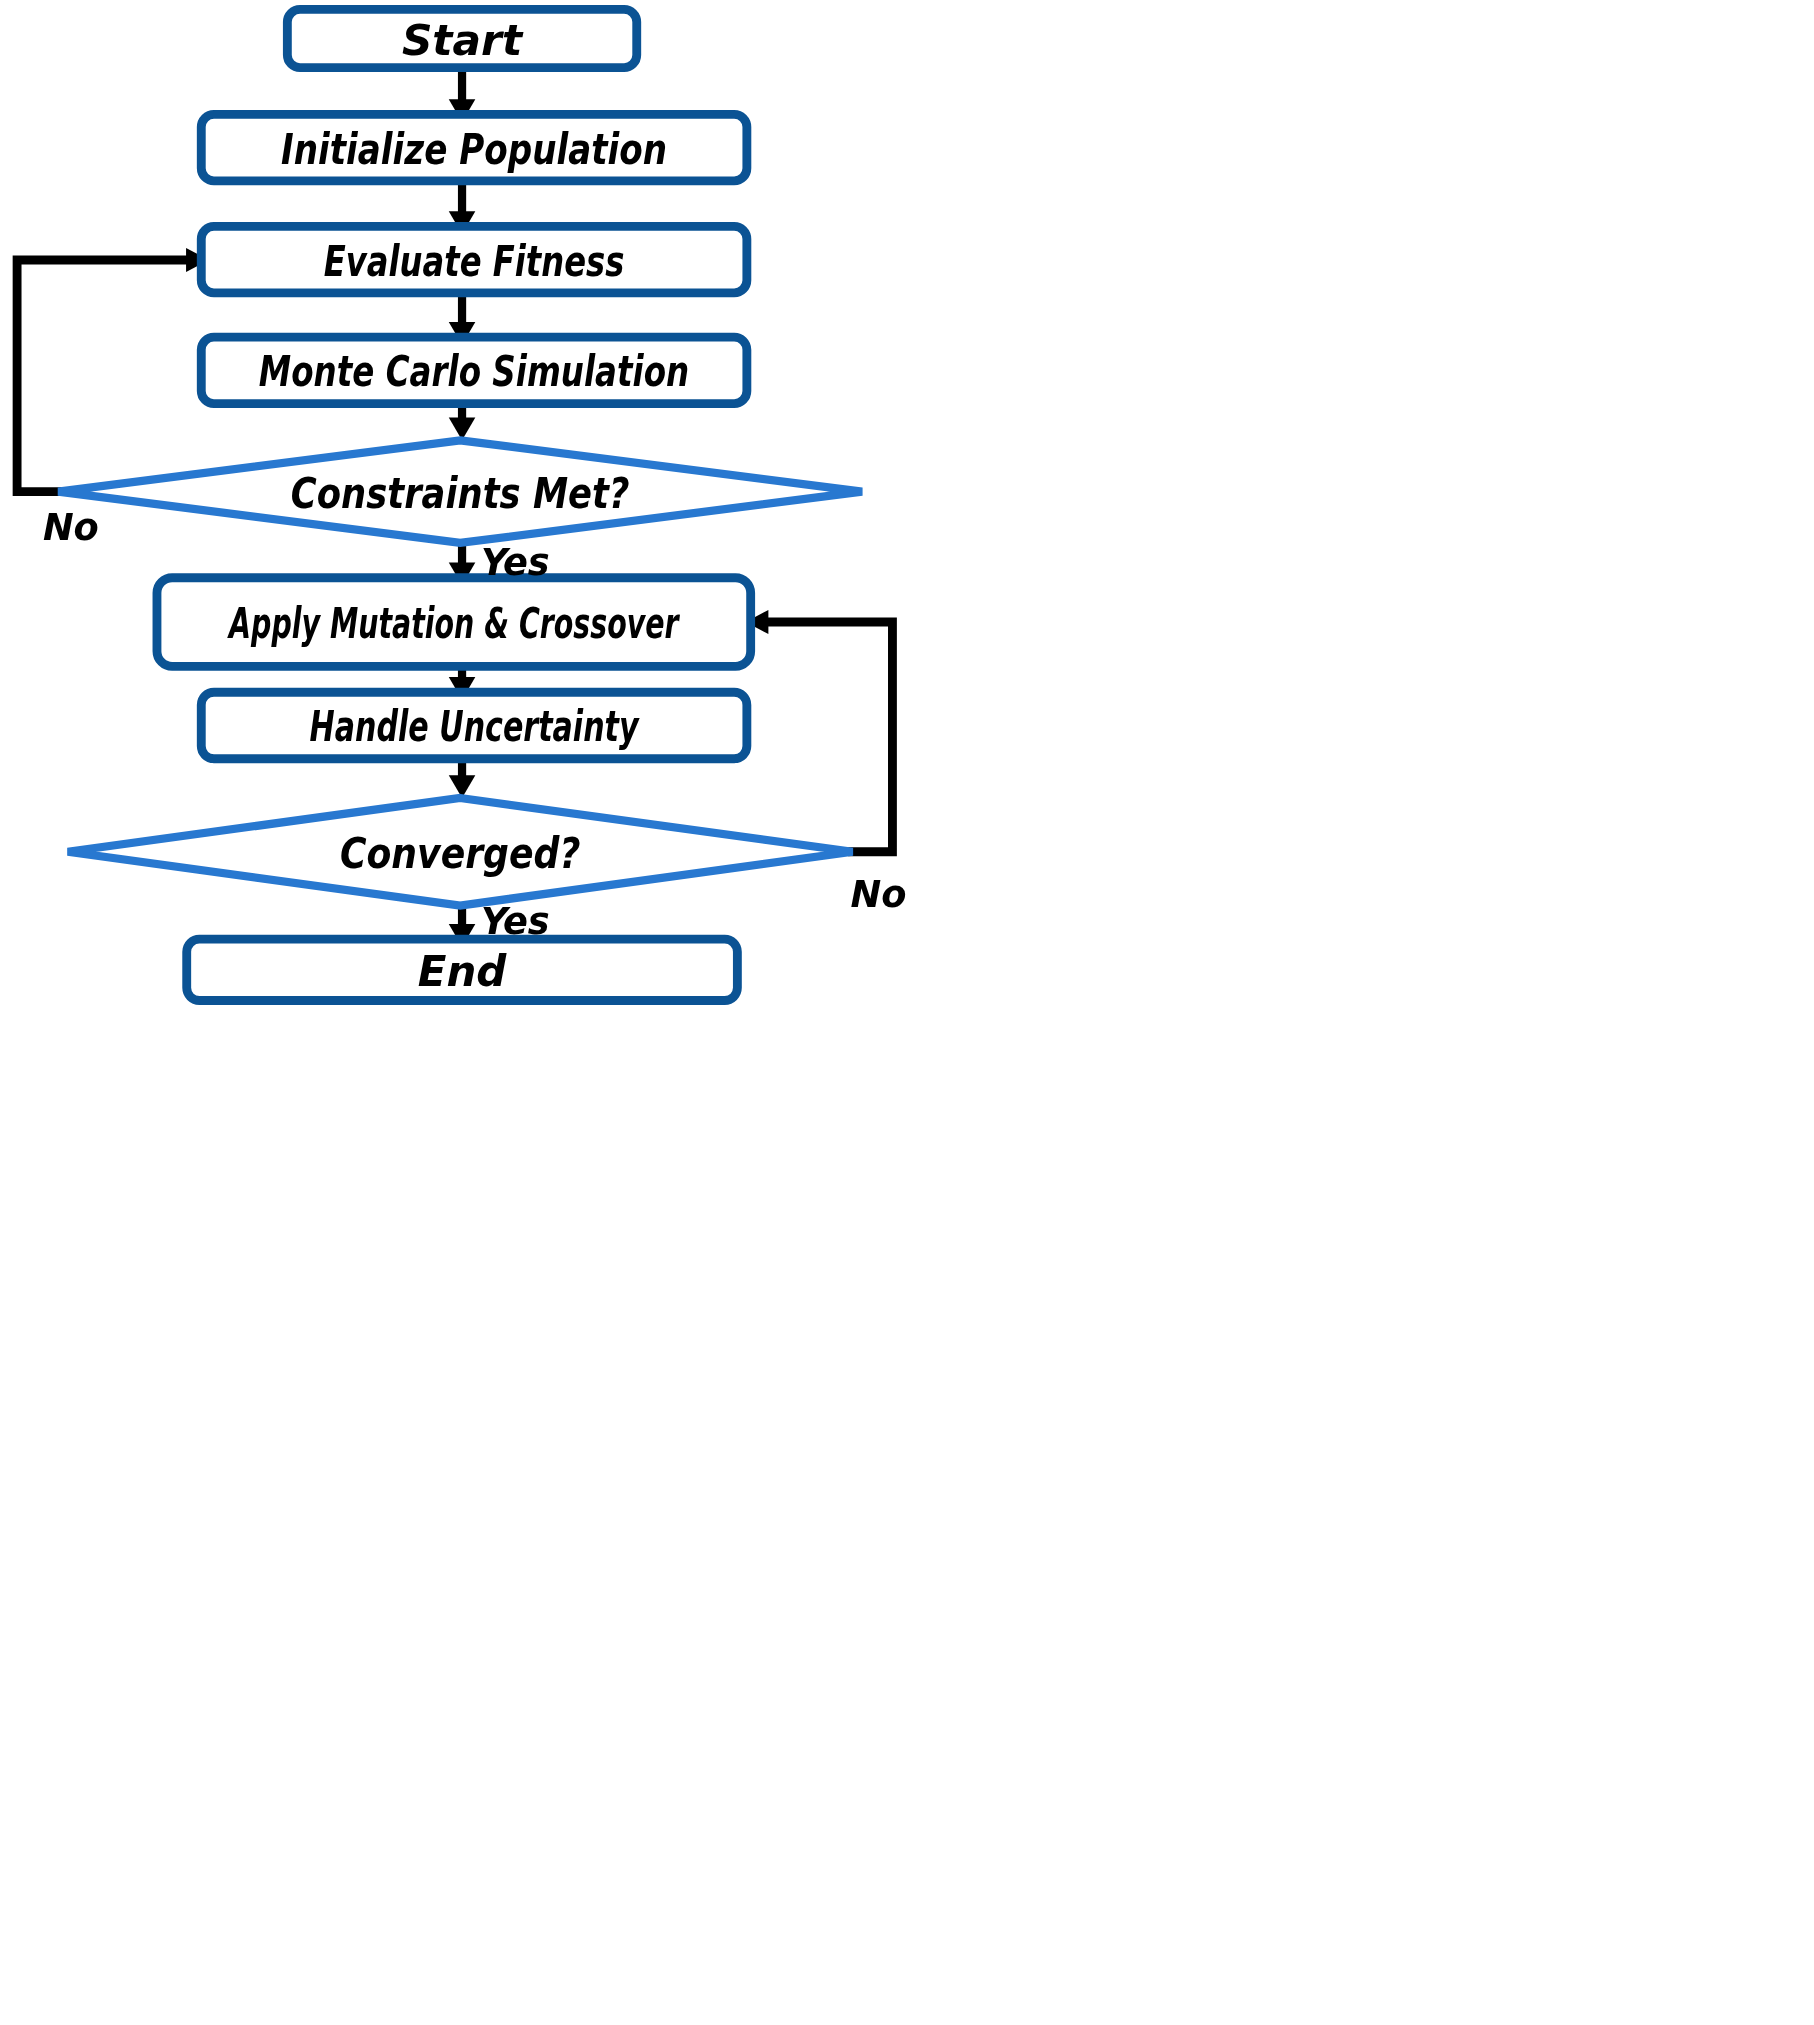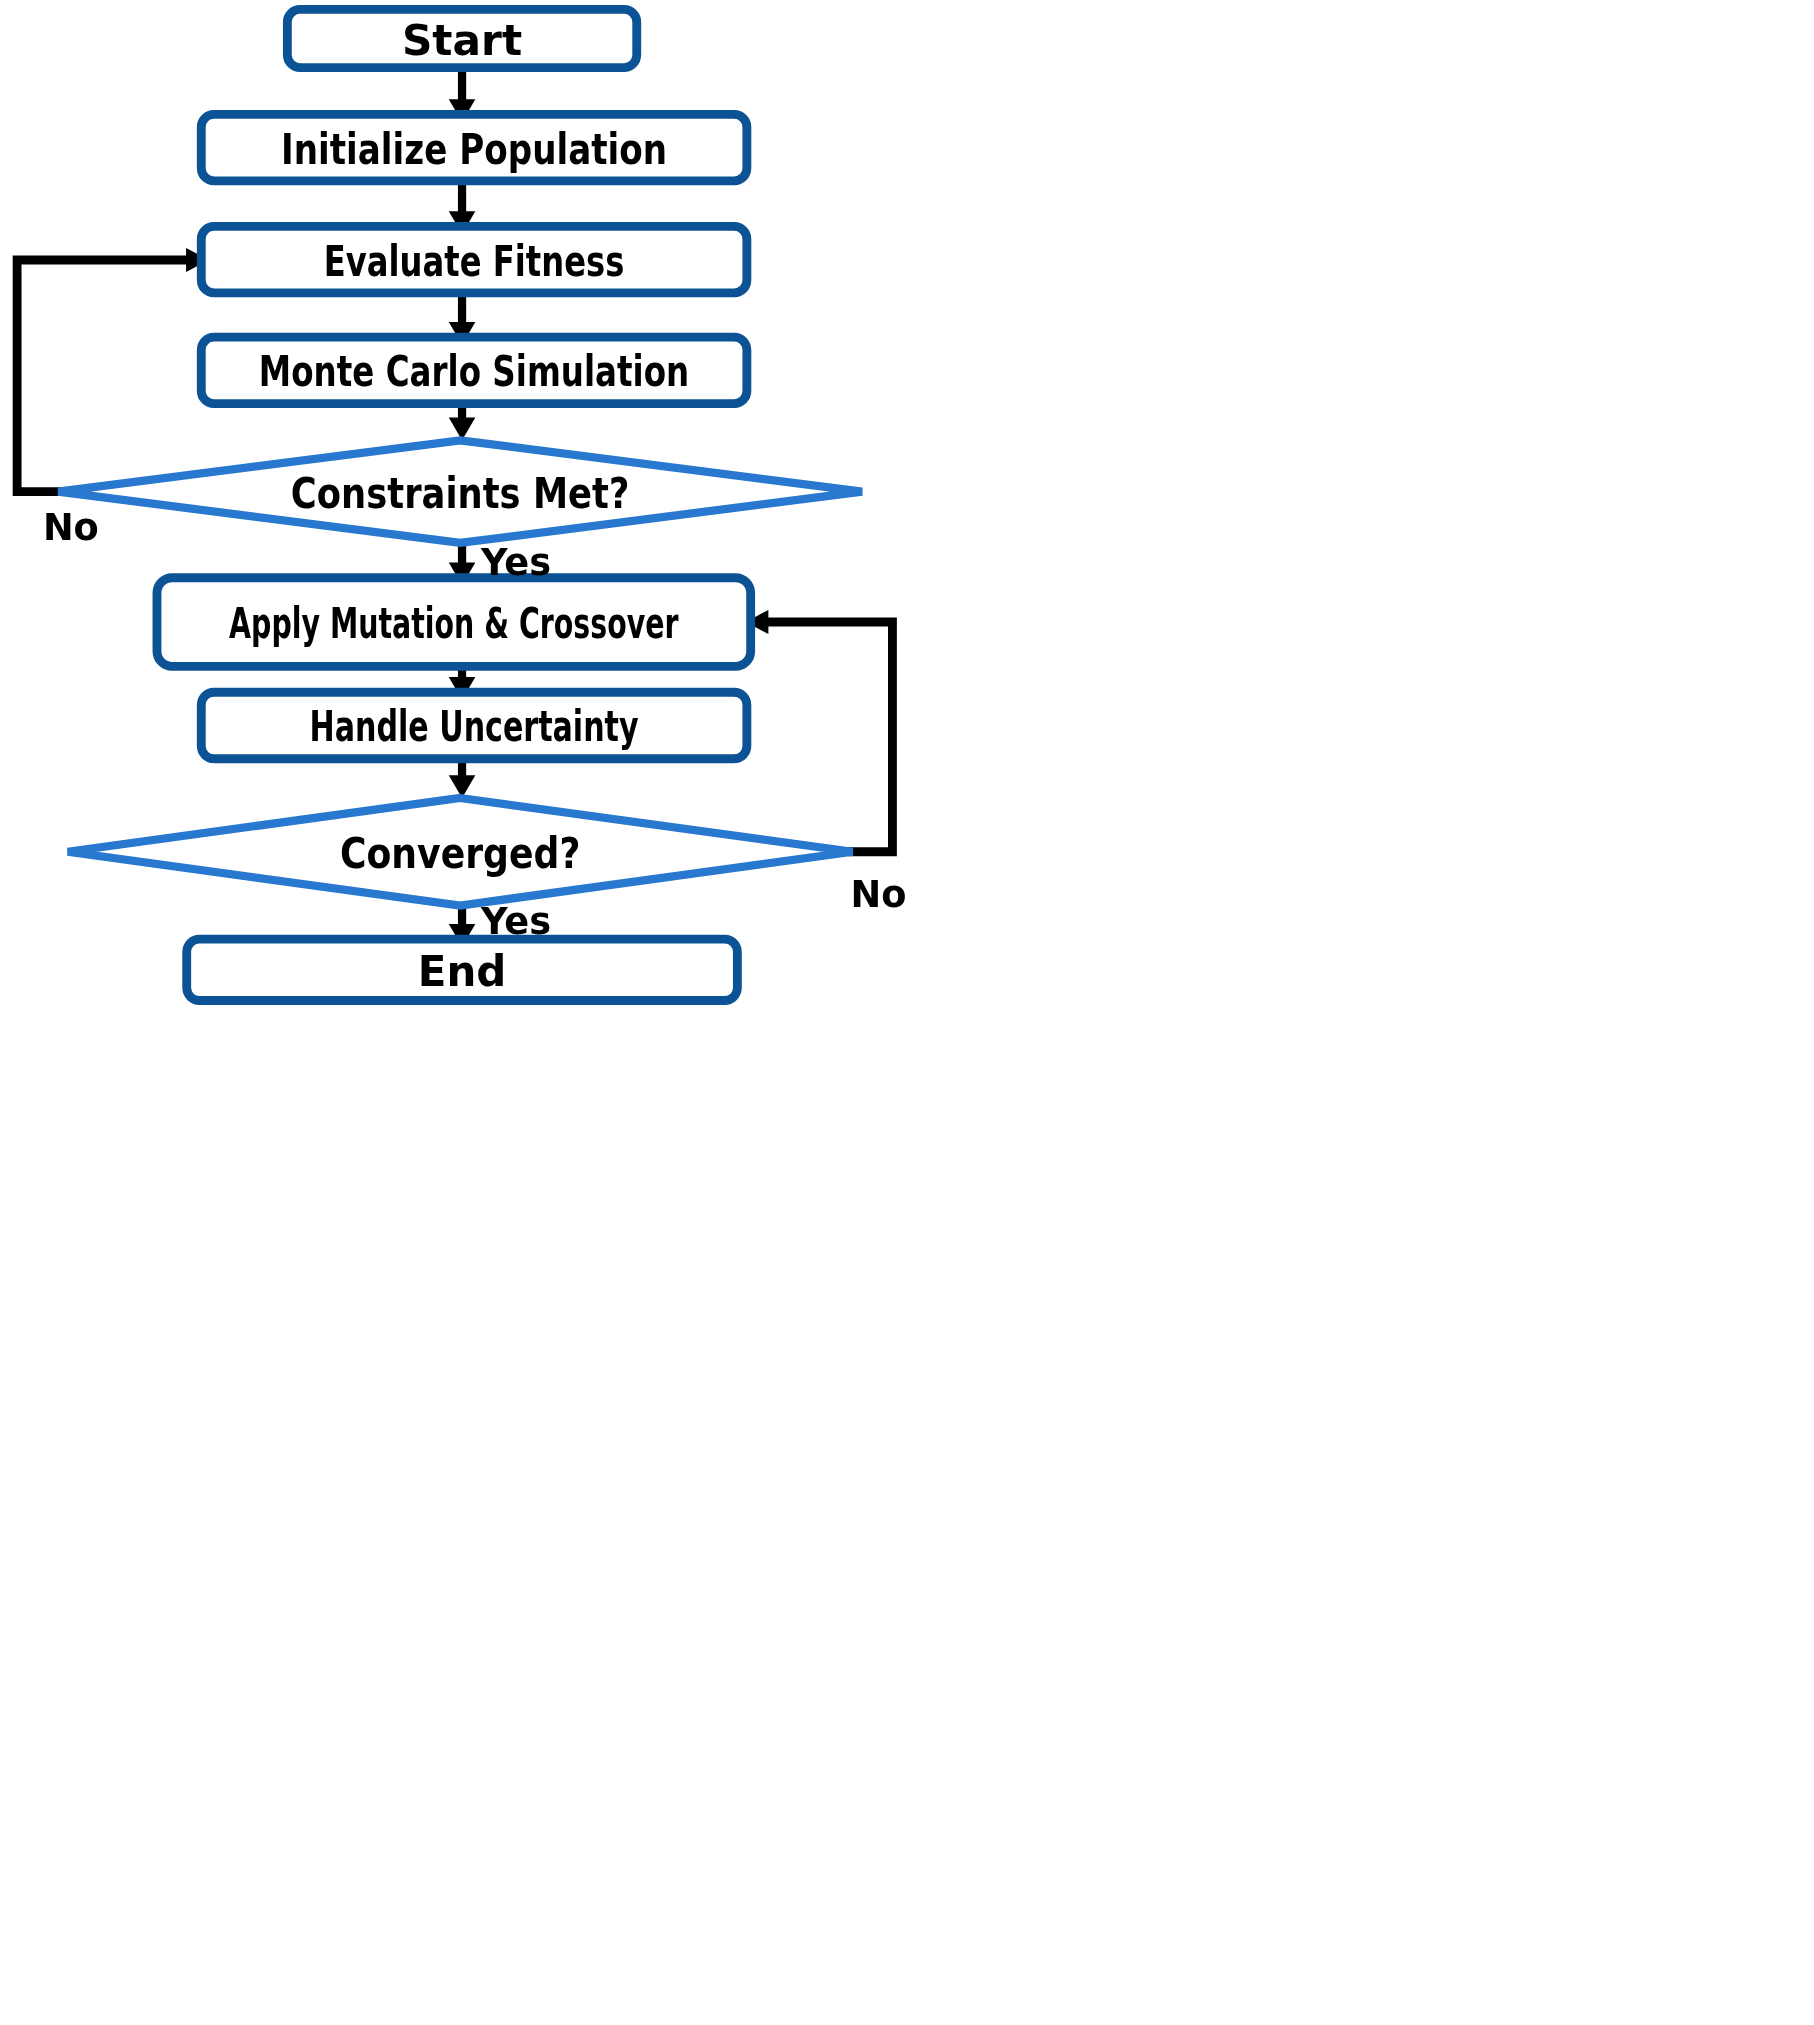--- a/index.html
+++ b/index.html
@@ -5,20 +5,21 @@
   html, body {
     margin: 0;
     padding: 0;
     background: #ffffff;
   }
   .canvas-wrap {
     width: 907px;
     height: 1013px;
     background: #ffffff;
     position: relative;
+    font-style: italic;
   }
   svg text {
     font-family: "DejaVu Sans", "Liberation Sans", sans-serif;
     font-weight: bold;
     fill: #000000;
   }
   .node-box {
     fill: #ffffff;
     stroke: #0b5394;
     stroke-width: 14;

